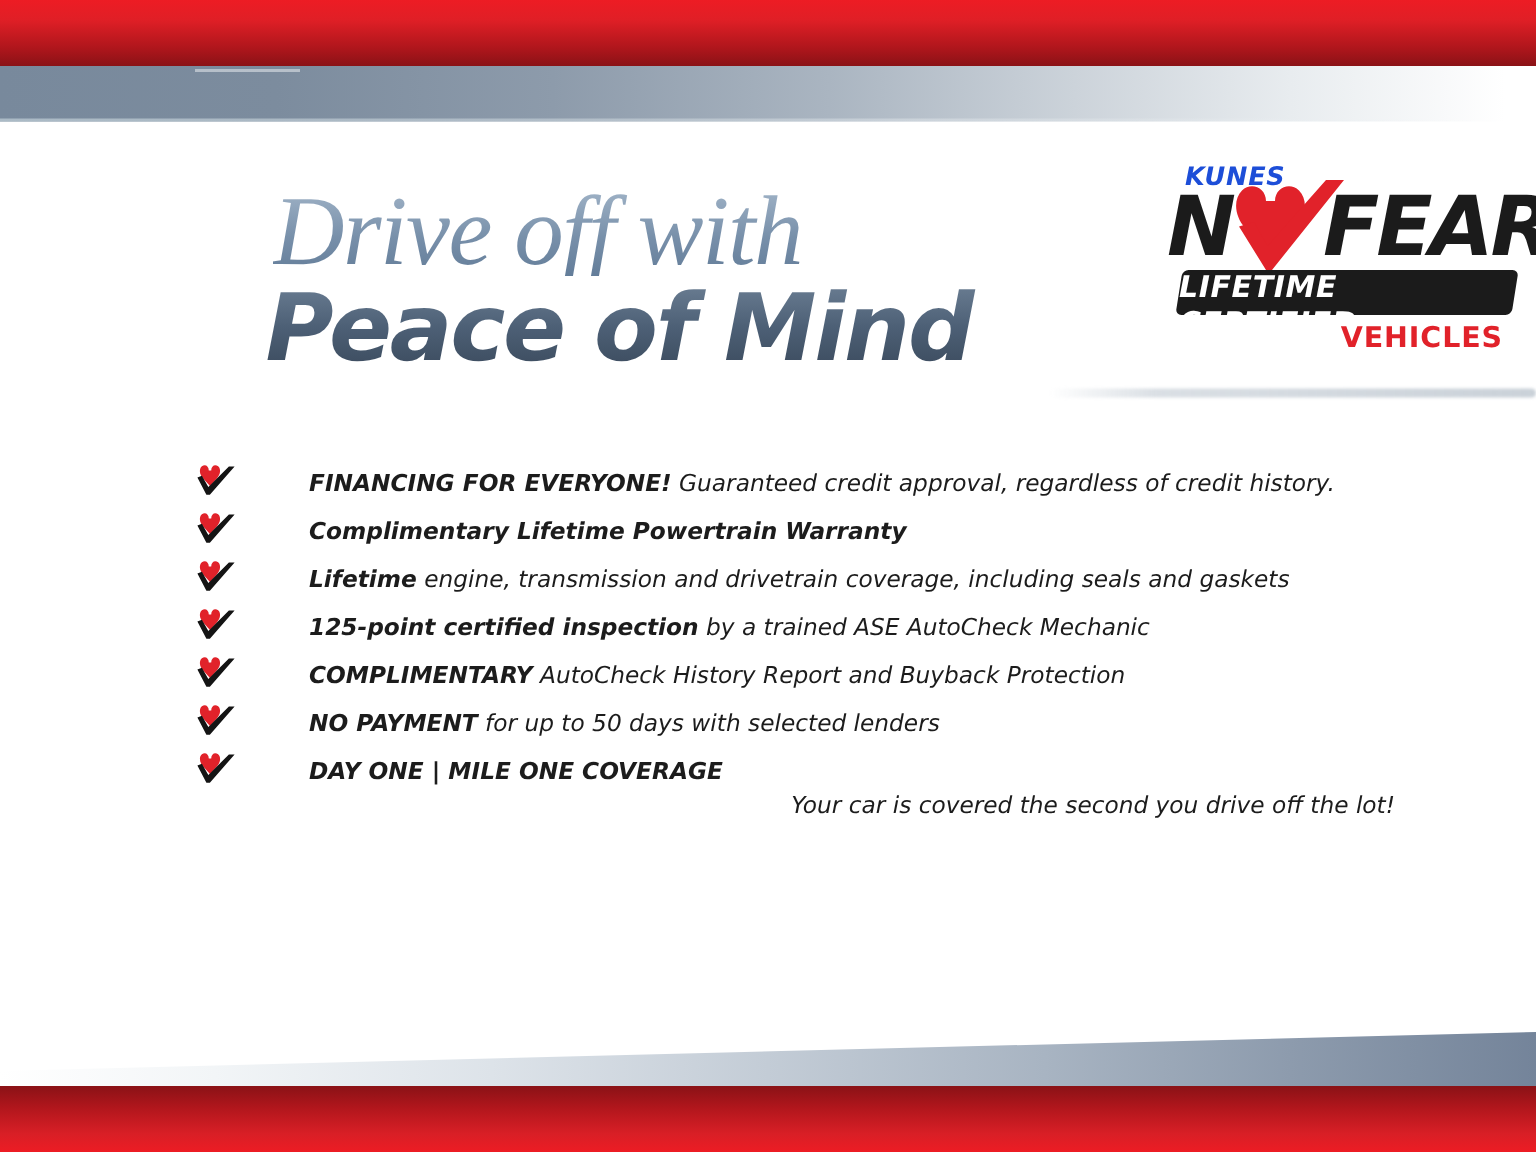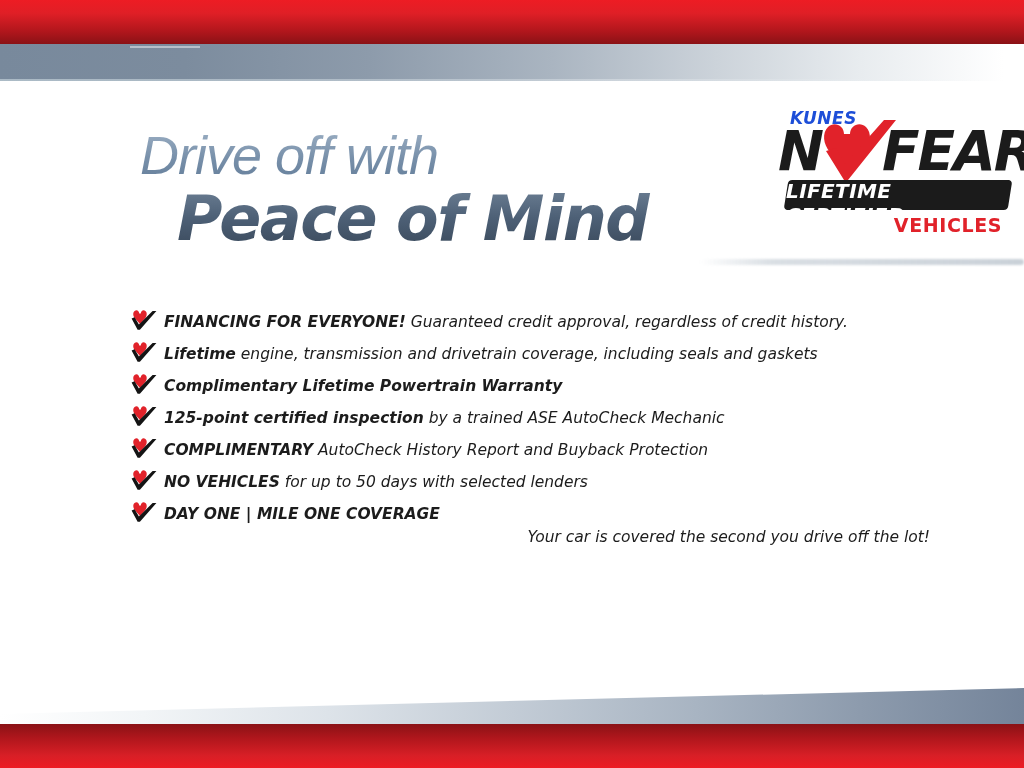--- a/index.html
+++ b/index.html
@@ -71,32 +71,33 @@
     background: linear-gradient(to bottom, #8a1216 0%, #b0161c 32%, #d81f26 72%, #ed1c24 100%);
   }
 
   
   .headline {
     position: absolute;
     left: 140px; top: 126px;
     width: 600px;
   }
   .headline-line1 {
-    font-family: Liberation Sans, sans-serif;
+    font-family: Liberation Serif, serif;
     font-style: italic;
     font-weight: 400;
-    font-size: 54px;
+    font-size: 66px;
     line-height: 58px;
     letter-spacing: -1px;
     color: #7d93ab;
     background: linear-gradient(to bottom, #9fb2c6 0%, #7890aa 55%, #637d99 100%);
     -webkit-background-clip: text;
     background-clip: text;
     -webkit-text-fill-color: transparent;
     white-space: nowrap;
+    margin-left: 42px;
   }
   .headline-line2 {
     font-family: "DejaVu Sans", sans-serif;
     font-style: italic;
     font-weight: bold;
     font-size: 62px;
     line-height: 66px;
     letter-spacing: -1.5px;
     margin-top: 2px;
     margin-left: 37px;
@@ -216,20 +217,21 @@
     left: 0; top: 3px;
     width: 27px; height: 22px;
   }
   .bullet-text {
     font-family: "DejaVu Sans", sans-serif;
     font-style: italic;
     font-size: 15.5px;
     line-height: 32px;
     color: #1c1c1c;
     white-space: nowrap;
+    margin-left: 42px;
   }
   .bullet-text .b {
     font-weight: bold;
   }
   .bullet-sub {
     font-family: "DejaVu Sans", sans-serif;
     font-style: italic;
     font-size: 15.5px;
     line-height: 22px;
     color: #1c1c1c;
@@ -282,49 +284,49 @@
             <path d="M9.2 4.6 C9.2 1.6 6.6 0.2 4.6 1.9 C2.5 3.6 3.0 7.3 5.3 9.8 L10.0 15.0 L14.7 9.8 C17.0 7.3 17.5 3.6 15.4 1.9 C13.4 0.2 10.8 1.6 10.8 4.6 Z" fill="#e1222a"></path>
             <path d="M1.6 9.4 L7.6 20.8 L9.9 20.8 L26.4 2.0 L22.6 2.0 L8.9 15.6 L4.6 8.2 Z" fill="#141414"></path>
           </svg></span>
         <div class="bullet-text"><span class="b">FINANCING FOR EVERYONE!</span><span> Guaranteed credit approval, regardless of credit history.</span></div>
       </div>
       <div class="bullet">
         <span class="bullet-icon"><svg width="27" height="22" viewBox="0 0 27 22" xmlns="http://www.w3.org/2000/svg">
             <path d="M9.2 4.6 C9.2 1.6 6.6 0.2 4.6 1.9 C2.5 3.6 3.0 7.3 5.3 9.8 L10.0 15.0 L14.7 9.8 C17.0 7.3 17.5 3.6 15.4 1.9 C13.4 0.2 10.8 1.6 10.8 4.6 Z" fill="#e1222a"></path>
             <path d="M1.6 9.4 L7.6 20.8 L9.9 20.8 L26.4 2.0 L22.6 2.0 L8.9 15.6 L4.6 8.2 Z" fill="#141414"></path>
           </svg></span>
+        <div class="bullet-text"><span class="b">Complimentary Lifetime Powertrain Warranty</span></div>
+      </div>
+      <div class="bullet">
+        <span class="bullet-icon"><svg width="27" height="22" viewBox="0 0 27 22" xmlns="http://www.w3.org/2000/svg">
+            <path d="M9.2 4.6 C9.2 1.6 6.6 0.2 4.6 1.9 C2.5 3.6 3.0 7.3 5.3 9.8 L10.0 15.0 L14.7 9.8 C17.0 7.3 17.5 3.6 15.4 1.9 C13.4 0.2 10.8 1.6 10.8 4.6 Z" fill="#e1222a"></path>
+            <path d="M1.6 9.4 L7.6 20.8 L9.9 20.8 L26.4 2.0 L22.6 2.0 L8.9 15.6 L4.6 8.2 Z" fill="#141414"></path>
+          </svg></span>
         <div class="bullet-text"><span class="b">Lifetime</span><span> engine, transmission and drivetrain coverage, including seals and gaskets</span></div>
       </div>
       <div class="bullet">
         <span class="bullet-icon"><svg width="27" height="22" viewBox="0 0 27 22" xmlns="http://www.w3.org/2000/svg">
             <path d="M9.2 4.6 C9.2 1.6 6.6 0.2 4.6 1.9 C2.5 3.6 3.0 7.3 5.3 9.8 L10.0 15.0 L14.7 9.8 C17.0 7.3 17.5 3.6 15.4 1.9 C13.4 0.2 10.8 1.6 10.8 4.6 Z" fill="#e1222a"></path>
             <path d="M1.6 9.4 L7.6 20.8 L9.9 20.8 L26.4 2.0 L22.6 2.0 L8.9 15.6 L4.6 8.2 Z" fill="#141414"></path>
           </svg></span>
-        <div class="bullet-text"><span class="b">Complimentary Lifetime Powertrain Warranty</span></div>
-      </div>
-      <div class="bullet">
-        <span class="bullet-icon"><svg width="27" height="22" viewBox="0 0 27 22" xmlns="http://www.w3.org/2000/svg">
-            <path d="M9.2 4.6 C9.2 1.6 6.6 0.2 4.6 1.9 C2.5 3.6 3.0 7.3 5.3 9.8 L10.0 15.0 L14.7 9.8 C17.0 7.3 17.5 3.6 15.4 1.9 C13.4 0.2 10.8 1.6 10.8 4.6 Z" fill="#e1222a"></path>
-            <path d="M1.6 9.4 L7.6 20.8 L9.9 20.8 L26.4 2.0 L22.6 2.0 L8.9 15.6 L4.6 8.2 Z" fill="#141414"></path>
-          </svg></span>
         <div class="bullet-text"><span class="b">125-point certified inspection</span><span> by a trained ASE AutoCheck Mechanic</span></div>
       </div>
       <div class="bullet">
         <span class="bullet-icon"><svg width="27" height="22" viewBox="0 0 27 22" xmlns="http://www.w3.org/2000/svg">
             <path d="M9.2 4.6 C9.2 1.6 6.6 0.2 4.6 1.9 C2.5 3.6 3.0 7.3 5.3 9.8 L10.0 15.0 L14.7 9.8 C17.0 7.3 17.5 3.6 15.4 1.9 C13.4 0.2 10.8 1.6 10.8 4.6 Z" fill="#e1222a"></path>
             <path d="M1.6 9.4 L7.6 20.8 L9.9 20.8 L26.4 2.0 L22.6 2.0 L8.9 15.6 L4.6 8.2 Z" fill="#141414"></path>
           </svg></span>
         <div class="bullet-text"><span class="b">COMPLIMENTARY</span><span> AutoCheck History Report and Buyback Protection</span></div>
       </div>
       <div class="bullet">
         <span class="bullet-icon"><svg width="27" height="22" viewBox="0 0 27 22" xmlns="http://www.w3.org/2000/svg">
             <path d="M9.2 4.6 C9.2 1.6 6.6 0.2 4.6 1.9 C2.5 3.6 3.0 7.3 5.3 9.8 L10.0 15.0 L14.7 9.8 C17.0 7.3 17.5 3.6 15.4 1.9 C13.4 0.2 10.8 1.6 10.8 4.6 Z" fill="#e1222a"></path>
             <path d="M1.6 9.4 L7.6 20.8 L9.9 20.8 L26.4 2.0 L22.6 2.0 L8.9 15.6 L4.6 8.2 Z" fill="#141414"></path>
           </svg></span>
-        <div class="bullet-text"><span class="b">NO VEHICLES</span><span> for up to 50 days with selected lenders</span></div>
+        <div class="bullet-text"><span class="b">NO PAYMENT</span><span> for up to 50 days with selected lenders</span></div>
       </div>
       <div class="bullet">
         <span class="bullet-icon"><svg width="27" height="22" viewBox="0 0 27 22" xmlns="http://www.w3.org/2000/svg">
             <path d="M9.2 4.6 C9.2 1.6 6.6 0.2 4.6 1.9 C2.5 3.6 3.0 7.3 5.3 9.8 L10.0 15.0 L14.7 9.8 C17.0 7.3 17.5 3.6 15.4 1.9 C13.4 0.2 10.8 1.6 10.8 4.6 Z" fill="#e1222a"></path>
             <path d="M1.6 9.4 L7.6 20.8 L9.9 20.8 L26.4 2.0 L22.6 2.0 L8.9 15.6 L4.6 8.2 Z" fill="#141414"></path>
           </svg></span>
         <div class="bullet-text"><span class="b">DAY ONE | MILE ONE COVERAGE</span></div>
       </div>
       <div class="bullet-sub">Your car is covered the second you drive off the lot!</div>
     </div>

